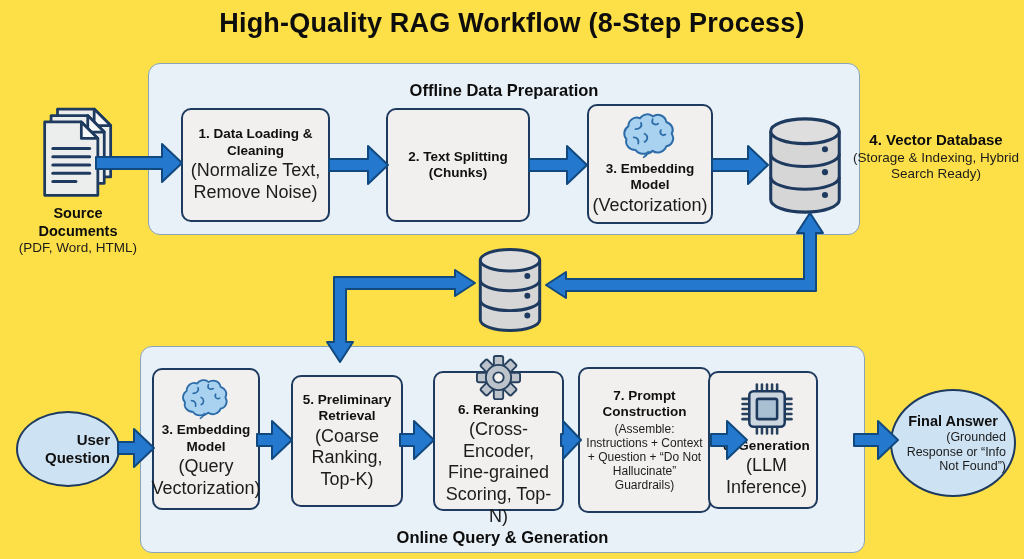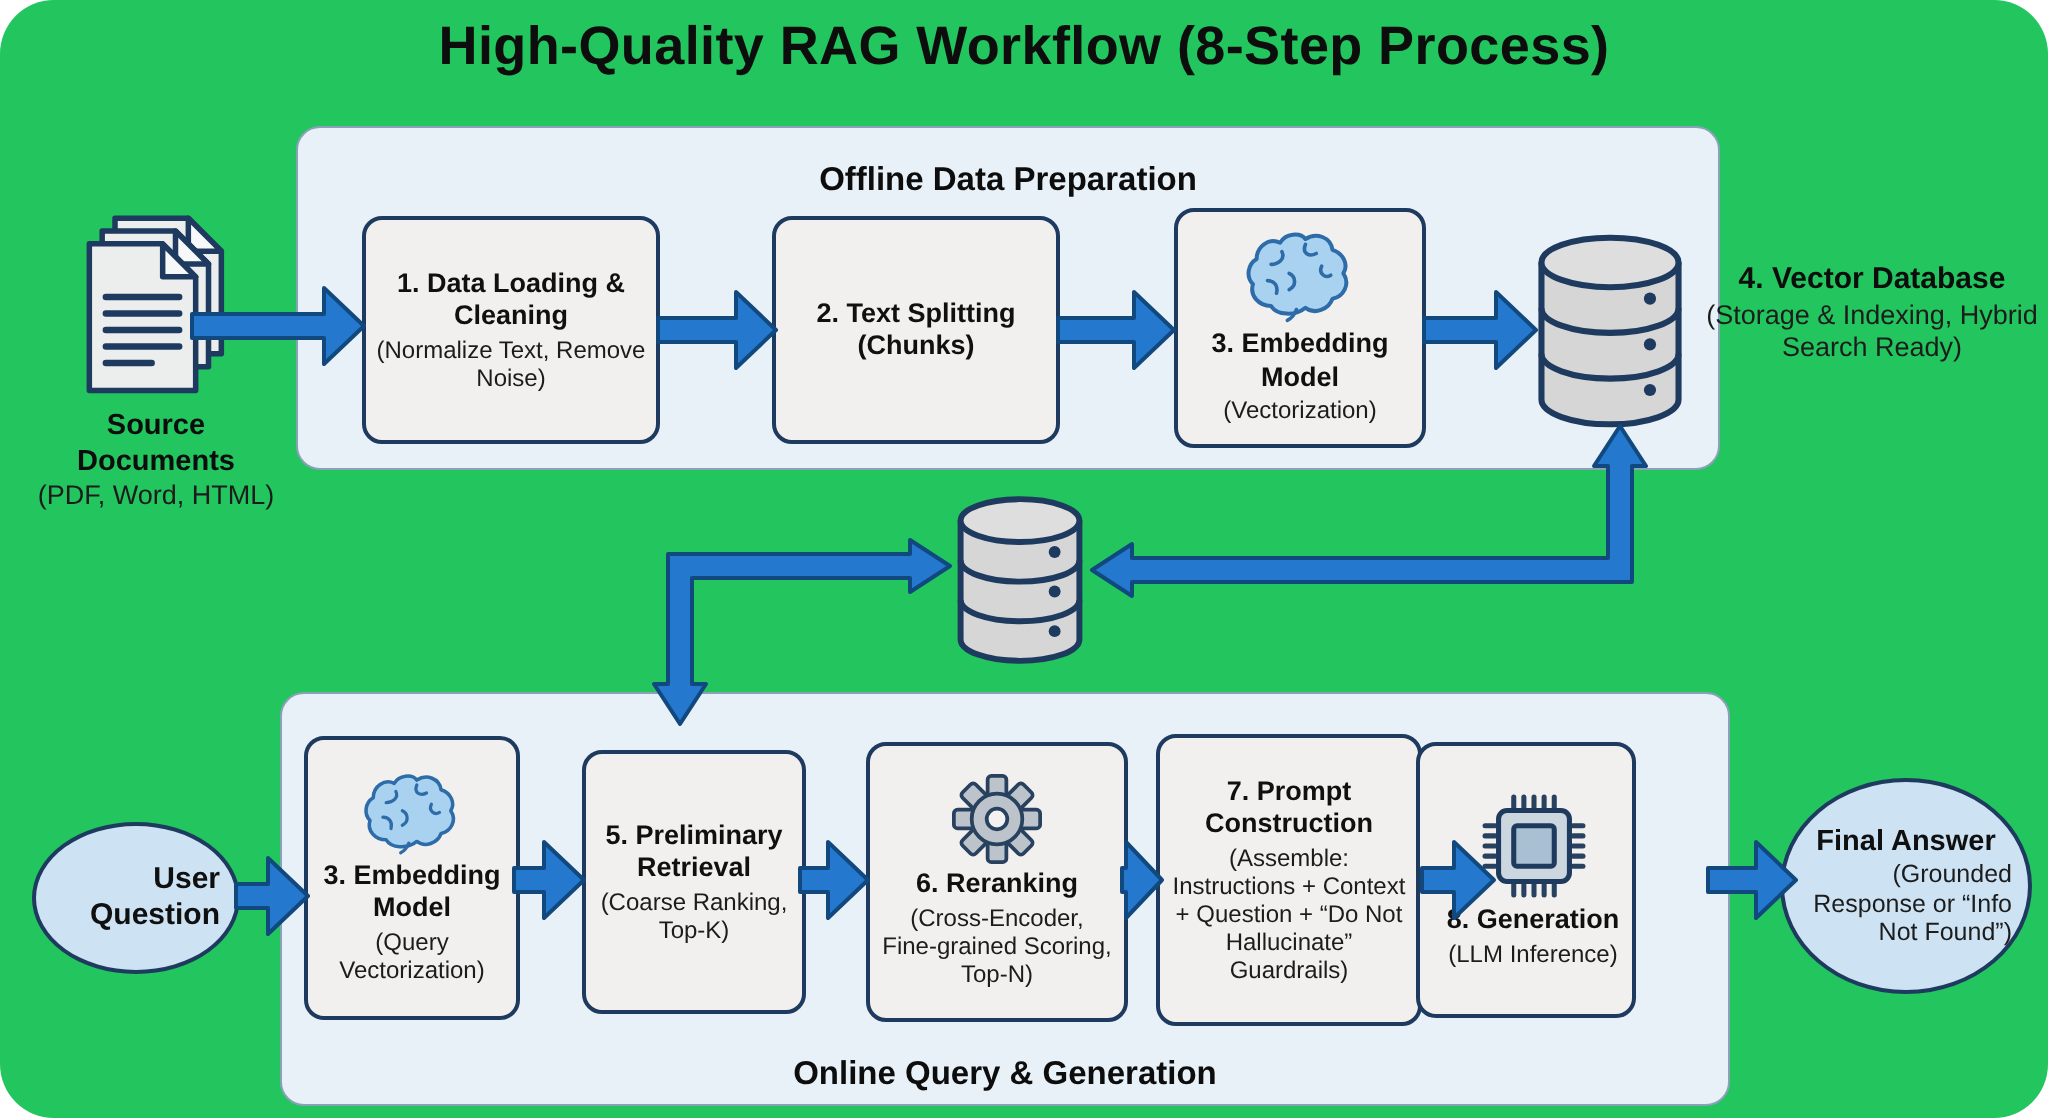--- a/index.html
+++ b/index.html
@@ -1,21 +1,20 @@
 <!DOCTYPE html>
 <html><head>
 <meta charset="utf-8">
 <style>
   html,body{margin:0;padding:0;background:#ffffff;}
   #canvas{
     position:relative; width:1024px; height:559px; overflow:hidden;
-    background:#22c55e;
+    background:#fde047;
     font-family:"Liberation Sans","DejaVu Sans",sans-serif;
     color:#111;
-    border-radius:27px;
   }
   .page-title{
     position:absolute; top:8px; left:0; width:100%;
     text-align:center; font-size:27px; font-weight:bold; letter-spacing:.2px; color:#0d0d0d;
   }
   .container{
     position:absolute; background:#e9f1f8; border:1.5px solid #8aa2b8; border-radius:12px;
     box-sizing:border-box;
   }
   .offline-box{left:148px; top:63px; width:712px; height:172px;}
@@ -34,21 +33,21 @@
   }
   .b1{left:181px; top:108px; width:149px; height:114px;}
   .b2{left:386px; top:108px; width:144px; height:114px;}
   .b3{left:587px; top:104px; width:126px; height:120px;}
   .b3b{left:152px; top:368px; width:108px; height:142px;}
   .b5{left:291px; top:375px; width:112px; height:132px;}
   .b6{left:433px; top:371px; width:131px; height:140px;}
   .b7{left:578px; top:367px; width:133px; height:146px;}
   .b8{left:708px; top:371px; width:110px; height:138px;padding-left:12px;}
   .box-title{font-weight:bold; font-size:13.5px; line-height:1.22; color:#101010;}
-  .box-sub{font-size:12px; line-height:1.2; color:#1c1c1c; margin-top:1px;}
+  .box-sub{font-size:18px; line-height:1.2; color:#1c1c1c; margin-top:1px;}
   .b7 .box-sub{font-size:12px; line-height:1.18;}
   .box .icon{margin-bottom:2px; line-height:0;}
 
   .ellipse{
     position:absolute; background:#cde2f3; border:2.5px solid #1e3a5f; border-radius:50%;
     display:flex; flex-direction:column; align-items:center; justify-content:center;
     text-align:right; box-sizing:border-box; z-index:3; padding:4px 8px;
   }
   .user-ellipse{left:16px; top:411px; width:104px; height:76px;}
   .final-ellipse{left:890px; top:389px; width:126px; height:108px;}

